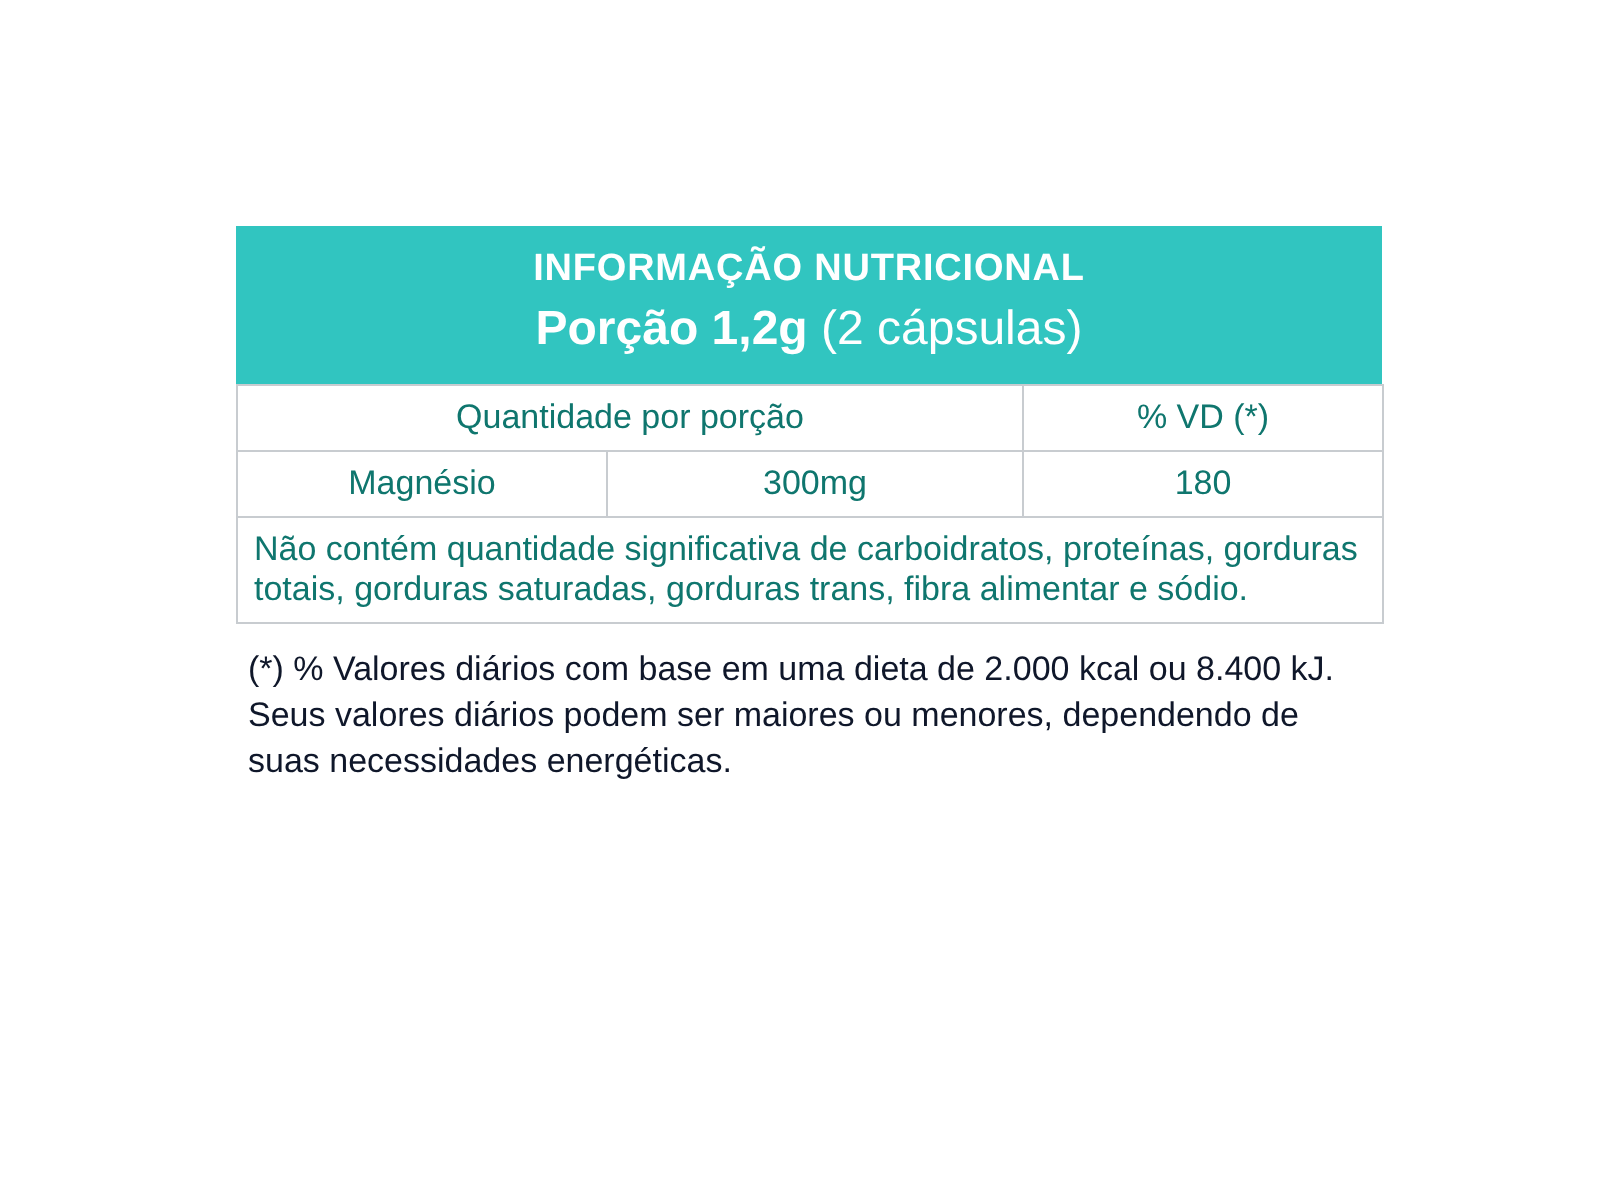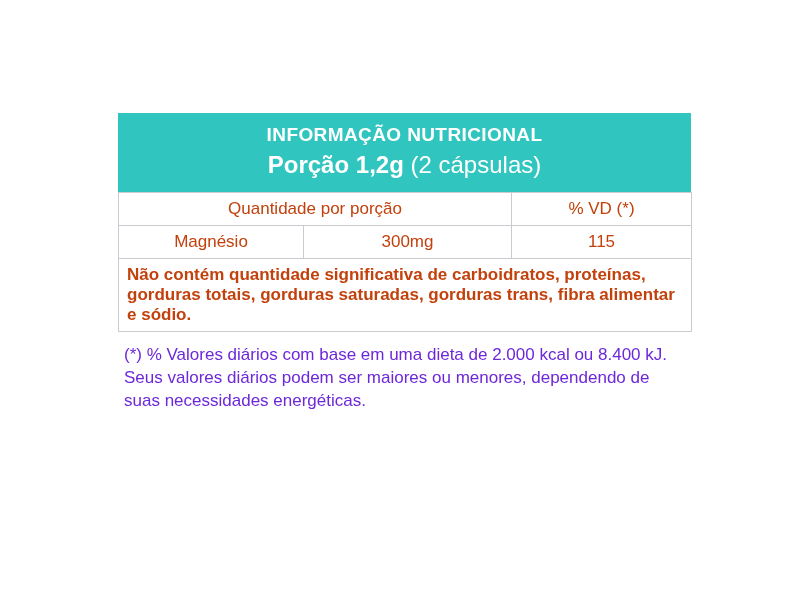--- a/index.html
+++ b/index.html
@@ -59,21 +59,21 @@
   
   table.nt-table {
     width: 100%;
     border-collapse: collapse;
     table-layout: fixed;
     background: #ffffff;
   }
   table.nt-table td {
     border: 1px solid #c8ccd0;
     font-size: 17px;
-    color: #c2410c;
+    color: #0f766e;
     padding: 6px 8px;
     vertical-align: middle;
     background: #ffffff;
   }
   .col-a { width: 185px; }
   .col-b { width: 208px; }
   .col-c { width: 180px; }
 
   .cell-center { text-align: center; }
 
@@ -81,30 +81,29 @@
     text-align: center;
     font-size: 17.5px;
     padding: 7px 8px;
   }
 
   .nt-note-cell {
     padding: 9px 14px 11px 18px;
     font-size: 16.5px;
     line-height: 1.18;
     text-align: left;
-    font-weight: bold;
   }
 
   
   .nt-footnote {
     margin-top: 12px;
     padding: 0 4px 0 6px;
     font-size: 17px;
     line-height: 1.35;
-    color: #6d28d9;
+    color: #0f172a;
   }
 </style>
 </head>
 <body>
 
 <div class="page">
 
   <div class="nutrition-panel">
 
     <div class="nt-header">
@@ -124,21 +123,21 @@
       <tbody>
         <tr class="row-head">
           <td colspan="2">Quantidade por porção</td>
           <td>% VD (*)</td>
         </tr>
 
 
         <tr>
           <td class="cell-center">Magnésio</td>
           <td class="cell-center">300mg</td>
-          <td class="cell-center">115</td>
+          <td class="cell-center">180</td>
         </tr>
 
         <tr>
           <td class="nt-note-cell" colspan="3">Não contém quantidade significativa de carboidratos, proteínas, gorduras totais, gorduras saturadas, gorduras trans, fibra alimentar e sódio.</td>
         </tr>
       </tbody>
     </table>
 
     <div class="nt-footnote">(*) % Valores diários com base em uma dieta de 2.000 kcal ou 8.400 kJ. Seus valores diários podem ser maiores ou menores,  dependendo de suas necessidades energéticas.</div>
 

